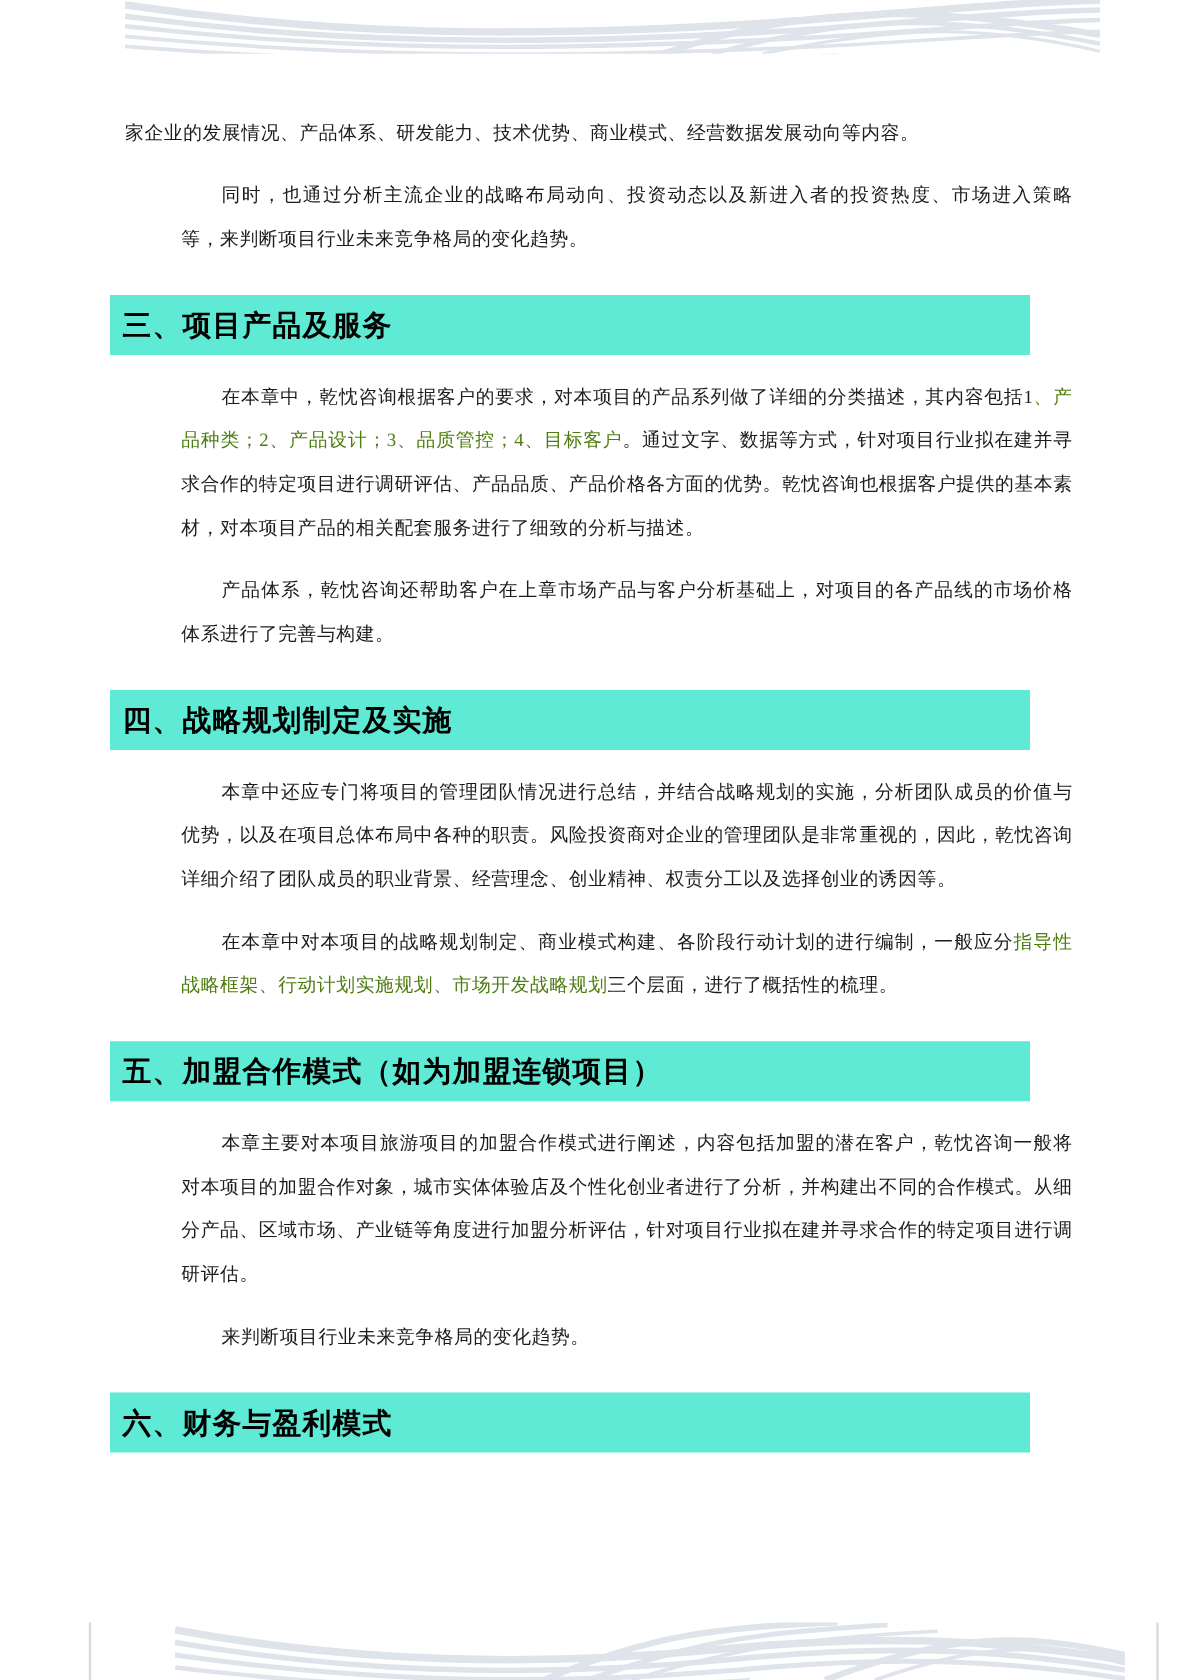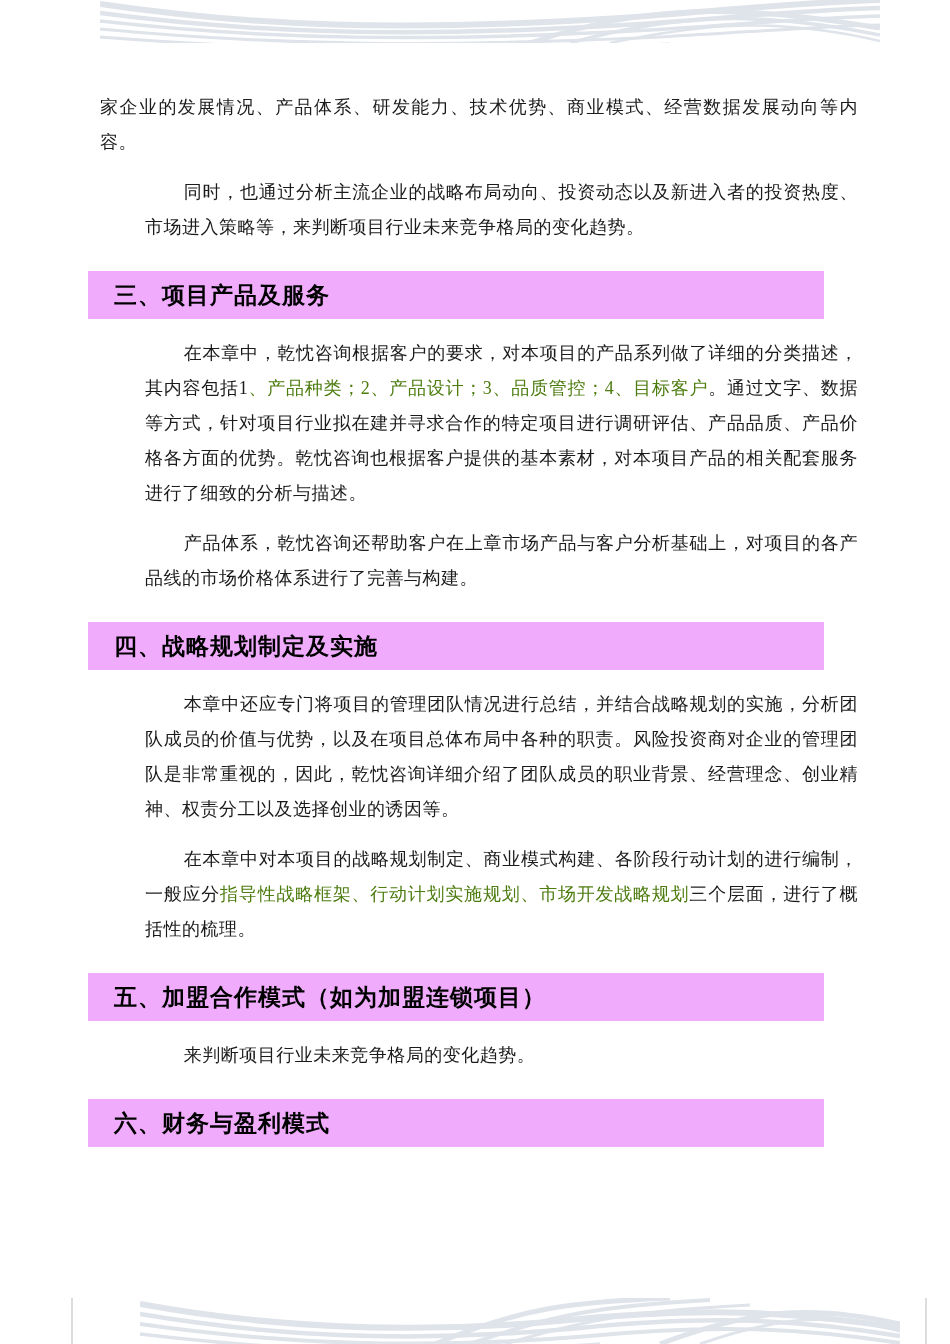--- a/index.html
+++ b/index.html
@@ -15,34 +15,34 @@
   .wave-top{left:100px;top:0;width:780px;height:43px;}
   .wave-bottom{left:140px;top:1298px;width:760px;height:46px;}
   .edge-line{position:absolute;width:2px;height:46px;top:1298px;background:#dcdcdc;}
   .edge-line.left{left:71px;}
   .edge-line.right{left:925px;}
   .content{
     position:absolute;left:100px;top:90px;width:758px;
   }
   p.para{
     margin:0 0 15px 0;
-    font-size:18px;
+    font-size:15px;
     line-height:35px;
     letter-spacing:0.5px;
     text-align:justify;
   }
   p.para.indent{text-indent:2.15em;margin-left:45px;}
   .red{color:#4d7c0f;}
   .sec-heading{
     box-sizing:border-box;
     margin:26px 0 17px -12px;
     width:736px;height:48px;
     line-height:48px;
-    padding-left:26px;
-    background:#f0abfc;
+    padding-left:10px;
+    background:#5eead4;
     font-family:"Liberation Sans","DejaVu Sans",sans-serif;
     font-weight:700;
     font-size:23px;
     color:#000;
     letter-spacing:1px;
   }
 </style>
 </head>
 <body>
 
@@ -77,17 +77,18 @@
   <div class="content">
       <p class="para"><span>家企业的发展情况、产品体系、研发能力、技术优势、商业模式、经营数据发展动向等内容。</span></p>
       <p class="para indent"><span>同时，也通过分析主流企业的战略布局动向、投资动态以及新进入者的投资热度、市场进入策略等，来判断项目行业未来竞争格局的变化趋势。</span></p>
       <div class="sec-heading">三、项目产品及服务</div>
       <p class="para indent"><span>在本章中，乾忱咨询根据客户的要求，对本项目的产品系列做了详细的分类描述，其内容包括1</span><span class="red">、产品种类；2、产品设计；3、品质管控；4、目标客户</span><span>。通过文字、数据等方式，针对项目行业拟在建并寻求合作的特定项目进行调研评估、产品品质、产品价格各方面的优势。乾忱咨询也根据客户提供的基本素材，对本项目产品的相关配套服务进行了细致的分析与描述。</span></p>
       <p class="para indent"><span>产品体系，乾忱咨询还帮助客户在上章市场产品与客户分析基础上，对项目的各产品线的市场价格体系进行了完善与构建。</span></p>
       <div class="sec-heading">四、战略规划制定及实施</div>
       <p class="para indent"><span>本章中还应专门将项目的管理团队情况进行总结，并结合战略规划的实施，分析团队成员的价值与优势，以及在项目总体布局中各种的职责。风险投资商对企业的管理团队是非常重视的，因此，乾忱咨询详细介绍了团队成员的职业背景、经营理念、创业精神、权责分工以及选择创业的诱因等。</span></p>
       <p class="para indent"><span>在本章中对本项目的战略规划制定、商业模式构建、各阶段行动计划的进行编制，一般应分</span><span class="red">指导性战略框架、行动计划实施规划、市场开发战略规划</span><span>三个层面，进行了概括性的梳理。</span></p>
       <div class="sec-heading">五、加盟合作模式（如为加盟连锁项目）</div>
+      <p class="para indent"><span>本章主要对本项目旅游项目的加盟合作模式进行阐述，内容包括加盟的潜在客户，乾忱咨询一般将对本项目的加盟合作对象，城市实体体验店及个性化创业者进行了分析，并构建出不同的合作模式。从细分产品、区域市场、产业链等角度进行加盟分析评估，针对项目行业拟在建并寻求合作的特定项目进行调研评估。</span></p>
       <p class="para indent"><span>来判断项目行业未来竞争格局的变化趋势。</span></p>
       <div class="sec-heading">六、财务与盈利模式</div>
     </div>
 
 </div>
 
 </body></html>

